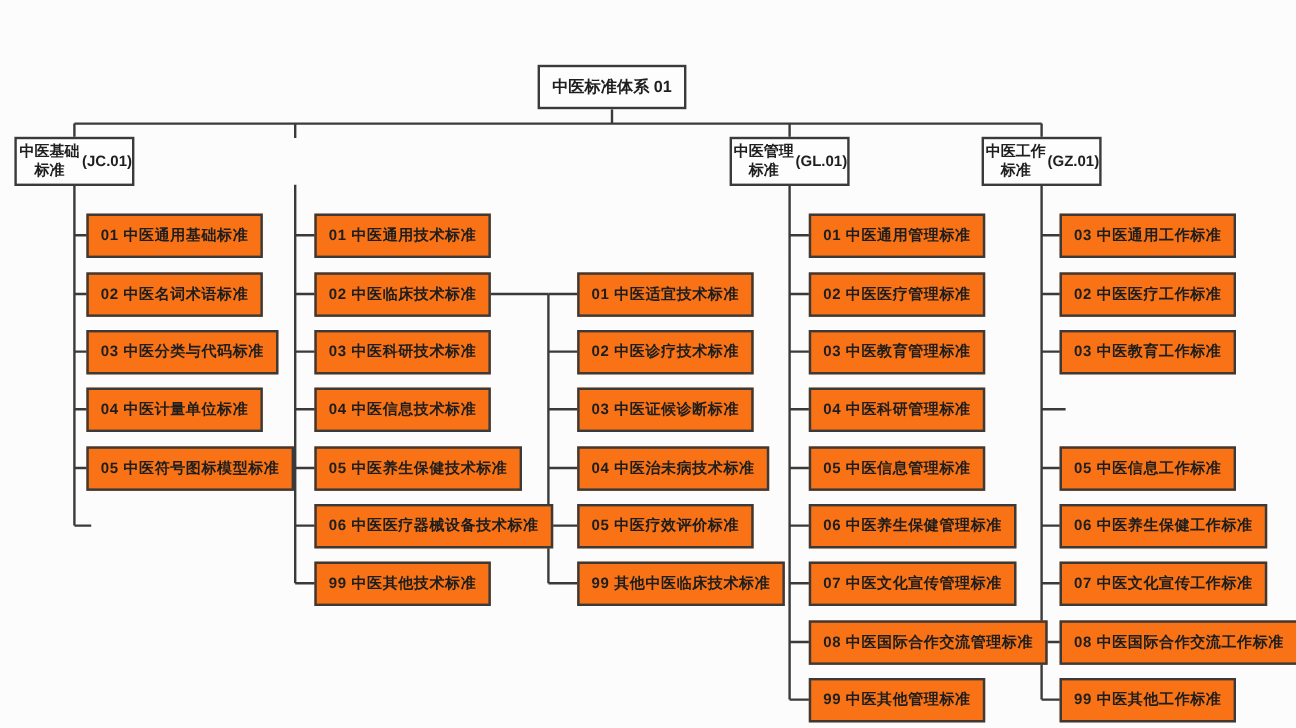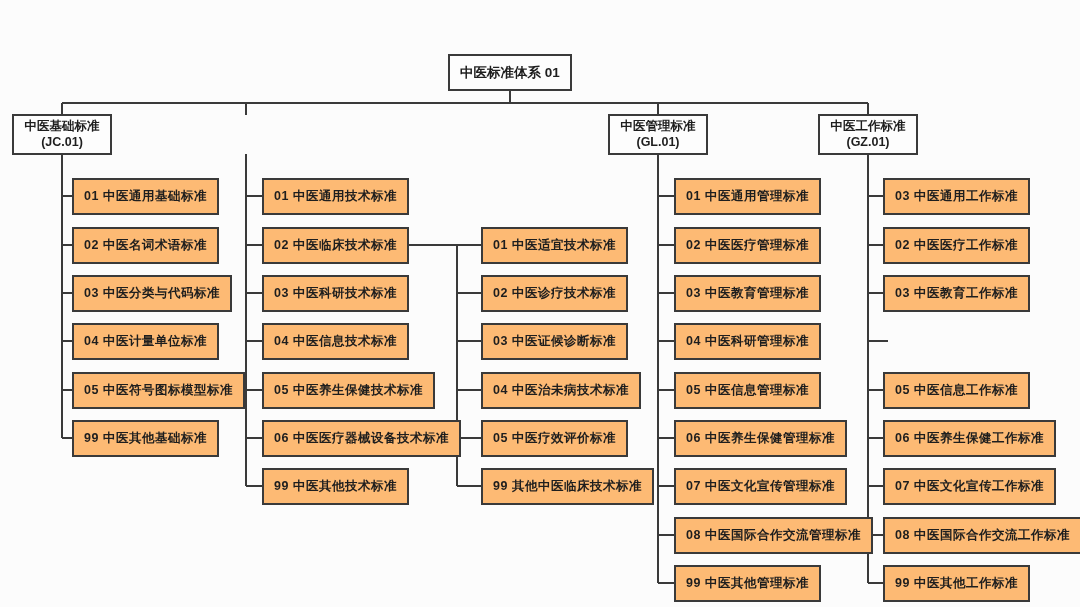--- a/index.html
+++ b/index.html
@@ -6,26 +6,26 @@
   #canvas{
     position:relative;width:1080px;height:607px;background:#fcfcfc;overflow:hidden;
     font-family:"Liberation Sans","DejaVu Sans",sans-serif;
     margin-top:24px;
   }
   #wires{position:absolute;left:0;top:0;z-index:1;}
   .node{
     position:absolute;z-index:2;box-sizing:border-box;
     height:37px;display:inline-flex;align-items:center;
     padding:12px 10px;white-space:nowrap;
-    background:#fdba74;border:2px solid #3a3a3a;
+    background:#f97316;border:2px solid #3a3a3a;
     font-size:12.5px;font-weight:bold;color:#1e1e1e;letter-spacing:0.5px;
   }
   .hdr{
     position:absolute;z-index:2;box-sizing:border-box;
-    width:100px;height:41px;display:flex;flex-direction:column;
+    width:100px;height:41px;display:flex;
     align-items:center;justify-content:center;line-height:1.25;
     background:#fdfdfd;border:2px solid #3a3a3a;
     font-size:12.5px;font-weight:bold;color:#1e1e1e;text-align:center;
   }
   .root{
     position:absolute;z-index:2;box-sizing:border-box;
     left:448px;top:30px;width:124px;height:37px;
     display:flex;align-items:center;justify-content:center;
     background:#fdfdfd;border:2px solid #3a3a3a;
     font-size:13.5px;font-weight:bold;color:#1e1e1e;
@@ -69,21 +69,20 @@
   <div class="hdr" style="left:818px;top:90px">
     <span>中医工作标准</span>
     <span>(GZ.01)</span>
   </div>
 
   <div class="node" style="left:72px;top:154px">01 中医通用基础标准</div>
   <div class="node" style="left:72px;top:203px">02 中医名词术语标准</div>
   <div class="node" style="left:72px;top:251px">03 中医分类与代码标准</div>
   <div class="node" style="left:72px;top:299px">04 中医计量单位标准</div>
   <div class="node" style="left:72px;top:348px">05 中医符号图标模型标准</div>
-  <div class="node" style="left:72px;top:396px">99 中医其他基础标准</div>
 
   <div class="node" style="left:262px;top:154px">01 中医通用技术标准</div>
   <div class="node" style="left:262px;top:203px">02 中医临床技术标准</div>
   <div class="node" style="left:262px;top:251px">03 中医科研技术标准</div>
   <div class="node" style="left:262px;top:299px">04 中医信息技术标准</div>
   <div class="node" style="left:262px;top:348px">05 中医养生保健技术标准</div>
   <div class="node" style="left:262px;top:396px">06 中医医疗器械设备技术标准</div>
   <div class="node" style="left:262px;top:444px">99 中医其他技术标准</div>
 
   <div class="node" style="left:481px;top:203px">01 中医适宜技术标准</div>

